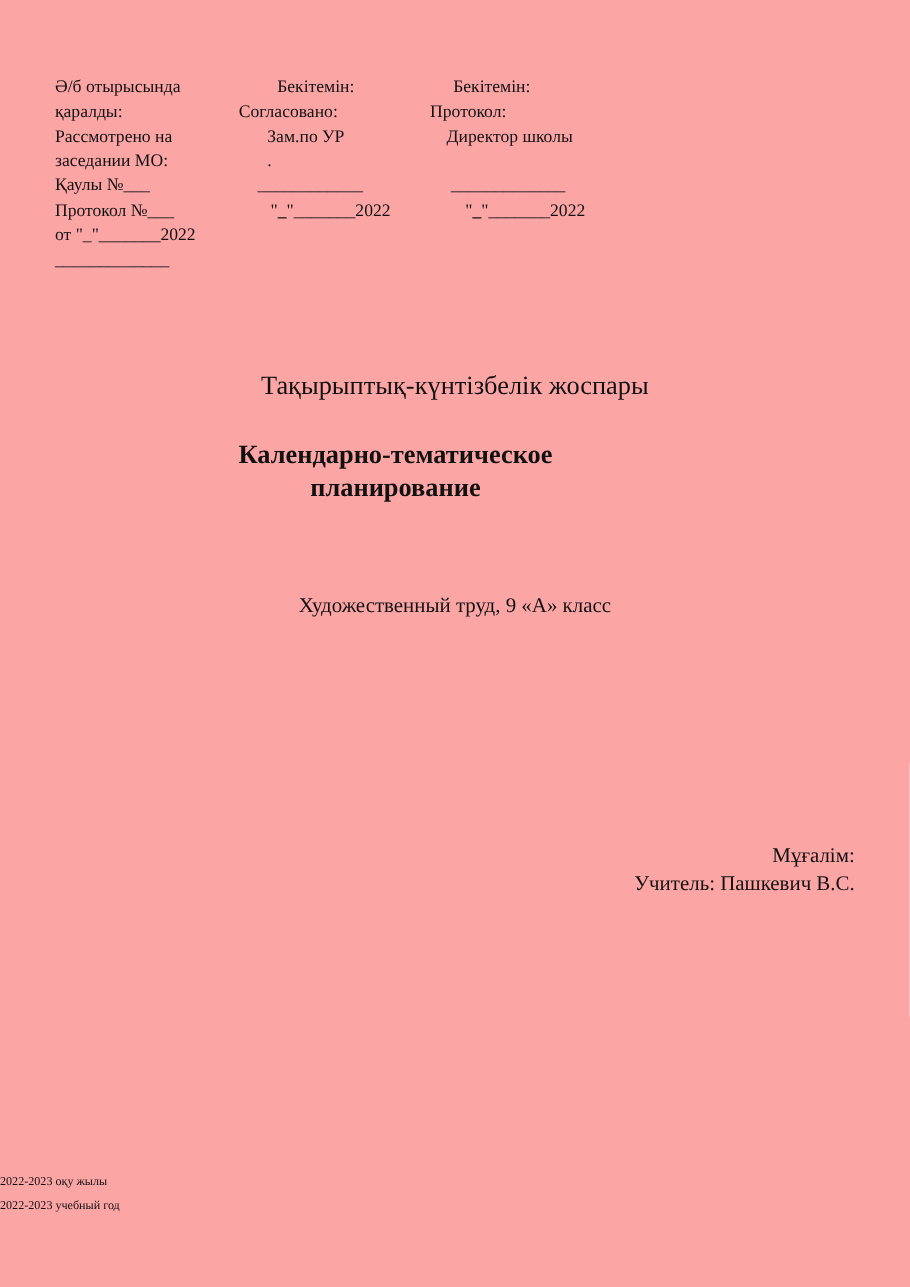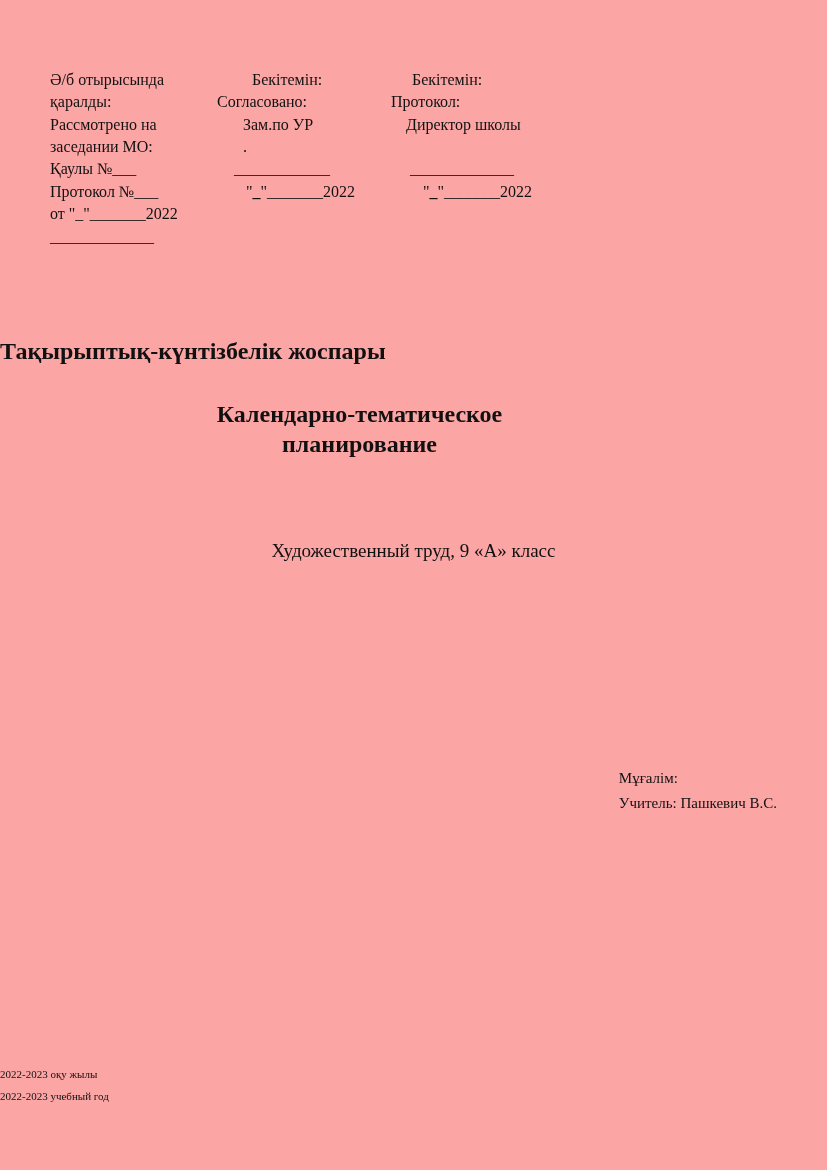--- a/index.html
+++ b/index.html
@@ -4,24 +4,24 @@
   <style>
     html, body { margin: 0; padding: 0; background: #ffffff; }
     body {
       width: 827px; height: 1170px; position: relative; overflow: hidden;
       font-family: "Liberation Serif", "DejaVu Serif", serif;
       color: #111111;
     }
     .page { position: absolute; left: 0; top: 0; width: 827px; height: 1170px; background: #fca5a5; }
     .line { position: absolute; font-size: 16px; line-height: 20px; white-space: pre; }
     .b { font-weight: bold; }
-    .title-kz { position: absolute; left: 0; width: 827px; top: 336px; text-align: left; font-size: 24px; font-weight: bold; line-height: 30px; }
+    .title-kz { position: absolute; left: 0; width: 827px; top: 336px; text-align: center; font-size: 24px; font-weight: normal; line-height: 30px; }
     .title-ru { position: absolute; left: 0; width: 719px; top: 399px; text-align: center; font-size: 24px; font-weight: bold; line-height: 30px; }
     .subject { position: absolute; left: 0; width: 827px; top: 539px; text-align: center; font-size: 19px; line-height: 24px; }
-    .teacher { position: absolute; right: 50px; top: 766px; text-align: left; font-size: 15px; line-height: 25px; }
+    .teacher { position: absolute; right: 50px; top: 766px; text-align: right; font-size: 19px; line-height: 25px; }
     .year { position: absolute; left: 0; width: 827px; top: 1063px; text-align: left; font-size: 11px; line-height: 22px; }
   </style>
 </head>
 <body>
 
 <div class="page">
 
   <div>
     <div class="line" style="left:50px; top:70px;">Ә/б отырысында</div>
     <div class="line" style="left:50px; top:92px;">қаралды:</div>

